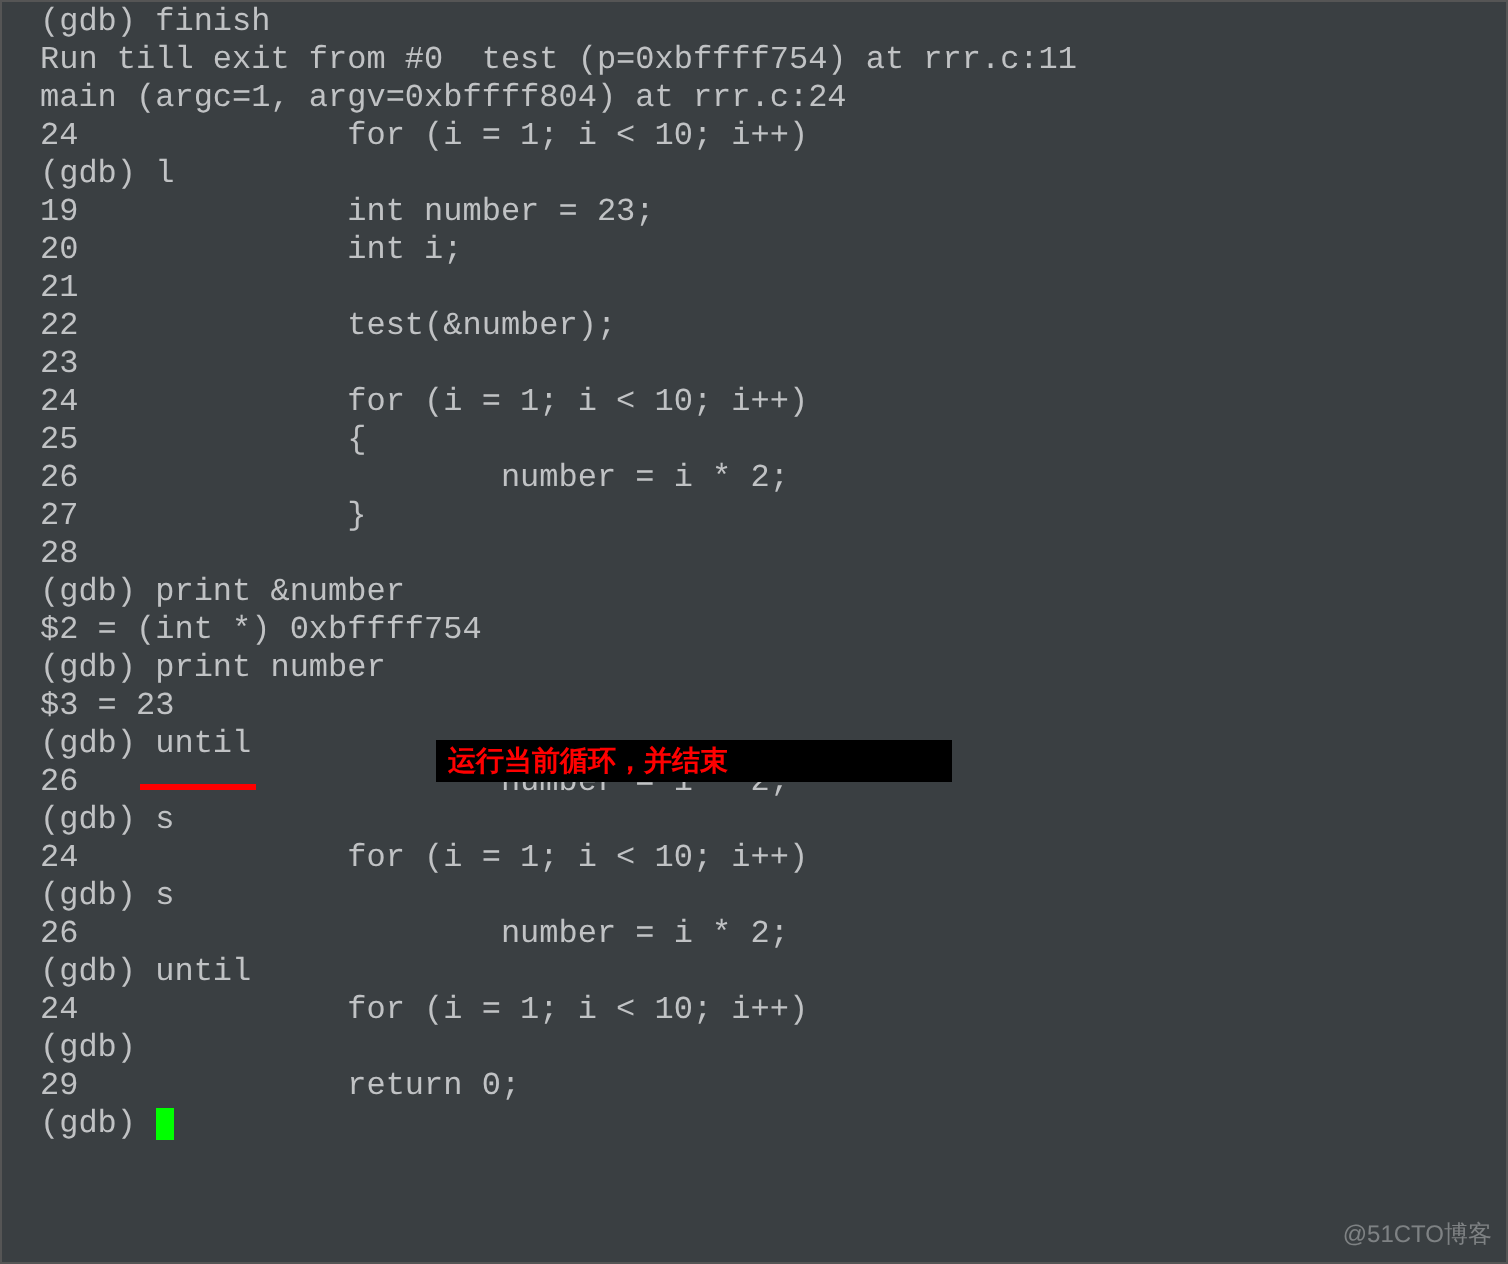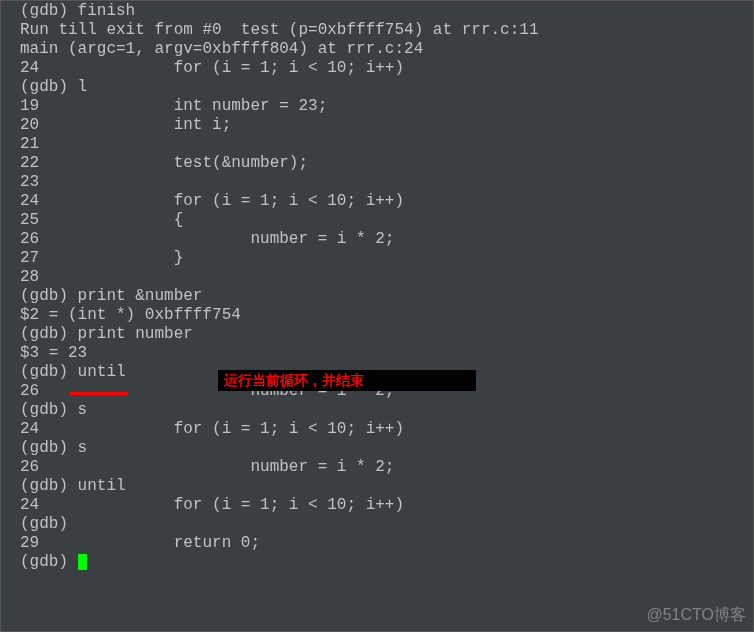--- a/index.html
+++ b/index.html
@@ -54,21 +54,21 @@
     background: #00ff00;
     vertical-align: text-bottom;
     margin-bottom: 1px;
   }
   .watermark {
     position: absolute;
     right: 8px;
     bottom: 6px;
     color: rgba(255,255,255,0.35);
     font-family: sans-serif;
-    font-size: 16px;
+    font-size: 12px;
     text-align: right;
   }
   .border-frame {
     position: absolute;
     left: 0; top: 0;
     width: 752px;
     height: 630px;
     border: 1px solid #555;
     pointer-events: none;
   }

